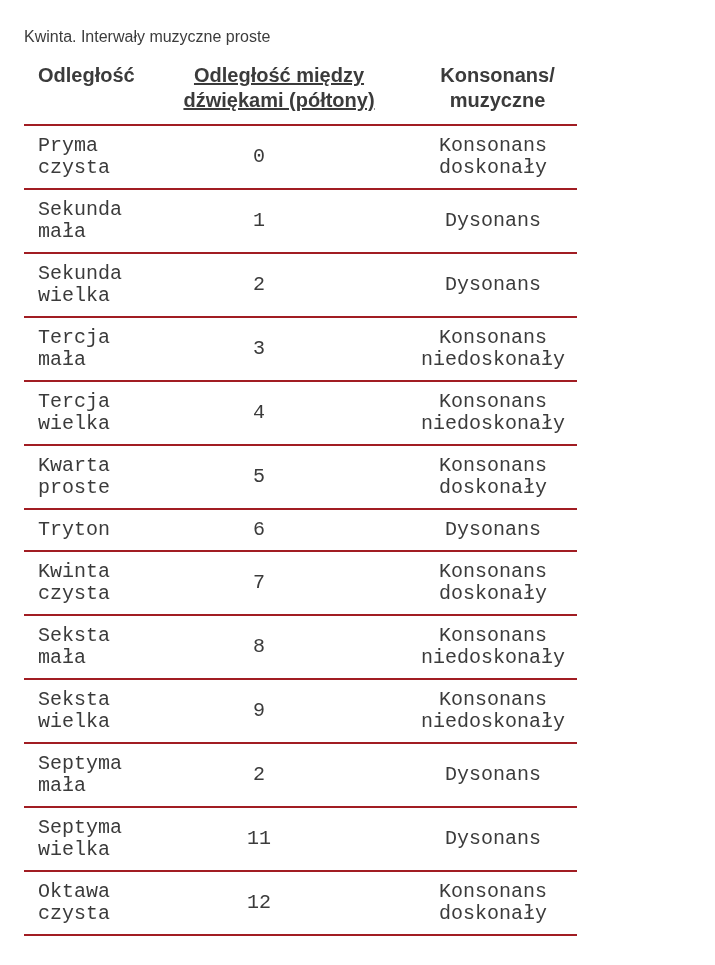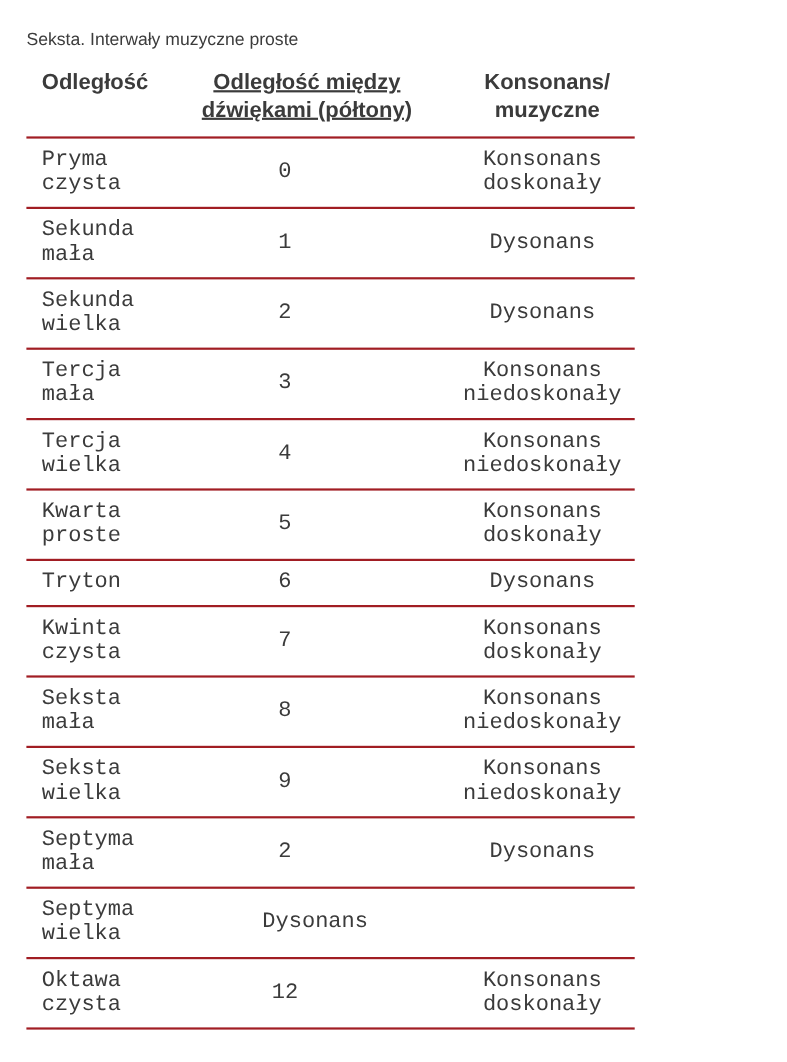--- a/index.html
+++ b/index.html
@@ -61,21 +61,21 @@
   }
   .td.c1 { text-align: left; padding-left: 14px; }
   .td.c2 { text-align: center; }
   .td.c3 { text-align: center; padding-left: 55px; }
 </style>
 </head>
 <body>
 
 <div class="page">
 
-  <p class="caption">Seksta. Interwały muzyczne proste</p>
+  <p class="caption">Kwinta. Interwały muzyczne proste</p>
 
   <div class="tbl">
 
     <div class="tbl-head">
       <div class="th c1">Odległość</div>
       <div class="th c2">Odległość między
 dźwiękami (półtony)</div>
       <div class="th c3">Konsonans/
 muzyczne</div>
     </div>
@@ -159,20 +159,21 @@
     <div class="tr">
       <div class="td c1">Septyma
 mała</div>
       <div class="td c2">2</div>
       <div class="td c3">Dysonans</div>
     </div>
 
     <div class="tr">
       <div class="td c1">Septyma
 wielka</div>
+      <div class="td c2">11</div>
       <div class="td c3">Dysonans</div>
     </div>
 
     <div class="tr">
       <div class="td c1">Oktawa
 czysta</div>
       <div class="td c2">12</div>
       <div class="td c3">Konsonans
 doskonały</div>
     </div>

